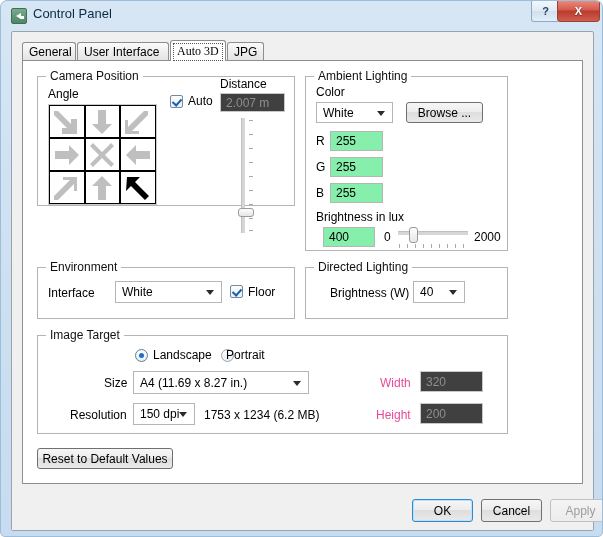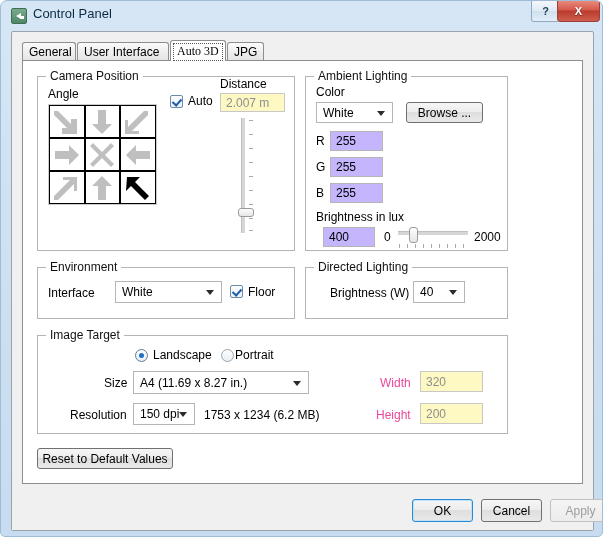--- a/index.html
+++ b/index.html
@@ -198,31 +198,31 @@
     align-items: center;
     justify-content: center;
     overflow: hidden;
   }
   .angle-cell svg { display: block; }
 
   
   .tbox {
     position: absolute;
     box-sizing: border-box;
-    background: #c4b5fd;
+    background: #86efac;
     border: 1px solid #b5b5b5;
     font-family: "Liberation Sans", sans-serif;
     font-size: 12px;
     color: #000;
     padding: 0 5px;
     display: flex;
     align-items: center;
   }
   .tbox.disabled {
-    background: #fef9c3;
+    background: #404040;
     border-color: #c8c8c8;
     color: #8e8e8e;
   }
 
   .combo {
     position: absolute;
     box-sizing: border-box;
     background: #ffffff;
     border: 1px solid #b5b5b5;
     font-size: 12px;
@@ -394,21 +394,21 @@
         <span>Auto 3D</span>
         <span class="tab-focus"></span>
       </div>
       <div class="tab" style="left:205px; width:37px;">
         <span>JPG</span>
       </div>
     </div>
 
     <div class="page">
 
-      <div class="group" style="left:14px; top:15px; width:258px; height:175px;">
+      <div class="group" style="left:14px; top:15px; width:258px; height:130px;">
         <div class="group-title">Camera Position</div>
 
         <div class="lbl" style="left:10px; top:10px;">Angle</div>
 
         <div class="angle-grid" style="left:10px; top:27px; width:109px; height:101px;">
 
           <div class="angle-cell">
             <svg width="30" height="26" viewBox="0 0 30 26">
               <path d="M3 3 L19 19 L19 10 L25 10 L25 25 L10 25 L10 19 L19 19 Z" fill="#bfbfbf"></path>
               <path d="M2 6 L2 2 L6 2 L22 18 L22 11 L25 11 L25 25 L11 25 L11 22 L18 22 Z" fill="#bfbfbf"></path>
@@ -547,21 +547,21 @@
           <span class="arrow"></span>
         </div>
       </div>
 
       <div class="group" style="left:14px; top:274px; width:471px; height:99px;">
         <div class="group-title">Image Target</div>
 
         <div class="radio on" style="left:97px; top:13px;"></div>
         <div class="lbl" style="left:115px; top:12px;">Landscape</div>
         <div class="radio" style="left:183px; top:13px;"></div>
-        <div class="lbl" style="left:197px; top:12px;">Portrait</div>
+        <div class="lbl" style="left:188px; top:12px;">Portrait</div>
 
         <div class="lbl" style="left:66px; top:40px;">Size</div>
         <div class="combo" style="left:95px; top:35px; width:176px; height:23px;">
           <span>A4 (11.69 x 8.27 in.)</span>
           <span class="arrow"></span>
         </div>
 
         <div class="lbl" style="left:32px; top:72px;">Resolution</div>
         <div class="combo" style="left:95px; top:67px; width:62px; height:22px;">
           <span>150 dpi</span>

